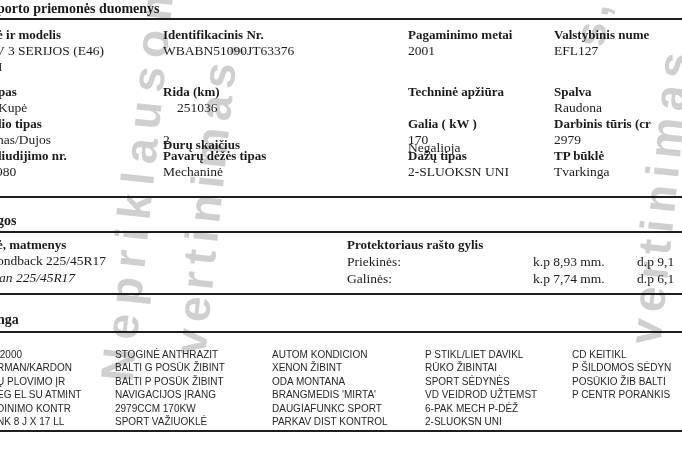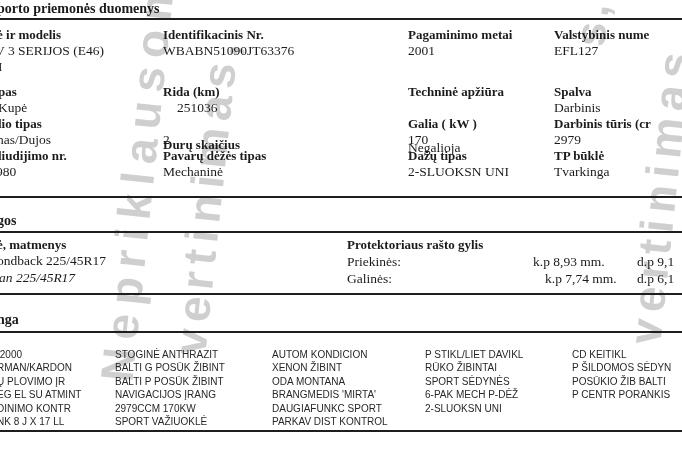--- a/index.html
+++ b/index.html
@@ -50,21 +50,21 @@
   <div class="abs val" style="left:554px;top:43px;">EFL127</div>
   <div class="abs val" style="left:-2px;top:59px;">I</div>
 
   <div class="abs lbl" style="left:-2px;top:84px;">pas</div>
   <div class="abs lbl" style="left:163px;top:84px;">Rida (km)</div>
   <div class="abs lbl" style="left:408px;top:84px;text-align:center;">Techninė apžiūra</div>
   <div class="abs lbl" style="left:554px;top:84px;">Spalva</div>
   <div class="abs val" style="left:-2px;top:100px;">Kupė</div>
   <div class="abs val" style="left:163px;top:100px;margin-left:14px;">251036</div>
   <div class="abs val" style="left:408px;top:100px;margin-top:40px;">Negalioja</div>
-  <div class="abs val" style="left:554px;top:100px;">Darbinis</div>
+  <div class="abs val" style="left:554px;top:100px;">Raudona</div>
 
   <div class="abs lbl" style="left:-2px;top:116px;">lio tipas</div>
   <div class="abs lbl" style="left:163px;top:116px;margin-top:21px;">Durų skaičius</div>
   <div class="abs lbl" style="left:408px;top:116px;">Galia ( kW )</div>
   <div class="abs lbl" style="left:554px;top:116px;">Darbinis tūris (cr</div>
   <div class="abs val" style="left:-3px;top:132px;">nas/Dujos</div>
   <div class="abs val" style="left:163px;top:132px;">2</div>
   <div class="abs val" style="left:408px;top:132px;">170</div>
   <div class="abs val" style="left:554px;top:132px;">2979</div>
 
@@ -83,21 +83,21 @@
 
   <div class="abs lbl" style="left:-3px;top:237px;">ė, matmenys</div>
   <div class="abs val" style="left:-3px;top:253px;">ondback 225/45R17</div>
   <div class="abs val" style="left:-1px;top:270px;font-style:italic;">an 225/45R17</div>
 
   <div class="abs lbl" style="left:347px;top:237px;">Protektoriaus rašto gylis</div>
   <div class="abs val" style="left:347px;top:254px;">Priekinės:</div>
   <div class="abs val" style="left:533px;top:254px;">k.p 8,93 mm.</div>
   <div class="abs val" style="left:637px;top:254px;">d.p 9,1</div>
   <div class="abs val" style="left:347px;top:271px;">Galinės:</div>
-  <div class="abs val" style="left:545px;top:271px;">k.p 7,74 mm.</div>
+  <div class="abs val" style="left:533px;top:271px;">k.p 7,74 mm.</div>
   <div class="abs val" style="left:637px;top:271px;">d.p 6,1</div>
 
   <div class="hline" style="top:293px;"></div>
   <div class="abs sect" style="left:-3px;top:312px;">nga</div>
   <div class="hline" style="top:331px;"></div>
 
   <div class="eqcol" style="left:-3px;">
     <span>.2000</span>
     <span>RMAN/KARDON</span>
     <span>Ų PLOVIMO ĮR</span>
@@ -118,20 +118,21 @@
     <span>XENON ŽIBINT</span>
     <span>ODA MONTANA</span>
     <span>BRANGMEDIS 'MIRTA'</span>
     <span>DAUGIAFUNKC SPORT</span>
     <span>PARKAV DIST KONTROL</span>
   </div>
   <div class="eqcol" style="left:425px;">
     <span>P STIKL/LIET DAVIKL</span>
     <span>RŪKO ŽIBINTAI</span>
     <span>SPORT SĖDYNĖS</span>
+    <span>VD VEIDROD UŽTEMST</span>
     <span>6-PAK MECH P-DĖŽ</span>
     <span>2-SLUOKSN UNI</span>
   </div>
   <div class="eqcol" style="left:572px;">
     <span>CD KEITIKL</span>
     <span>P ŠILDOMOS SĖDYN</span>
     <span>POSŪKIO ŽIB BALTI</span>
     <span>P CENTR PORANKIS</span>
   </div>
 

